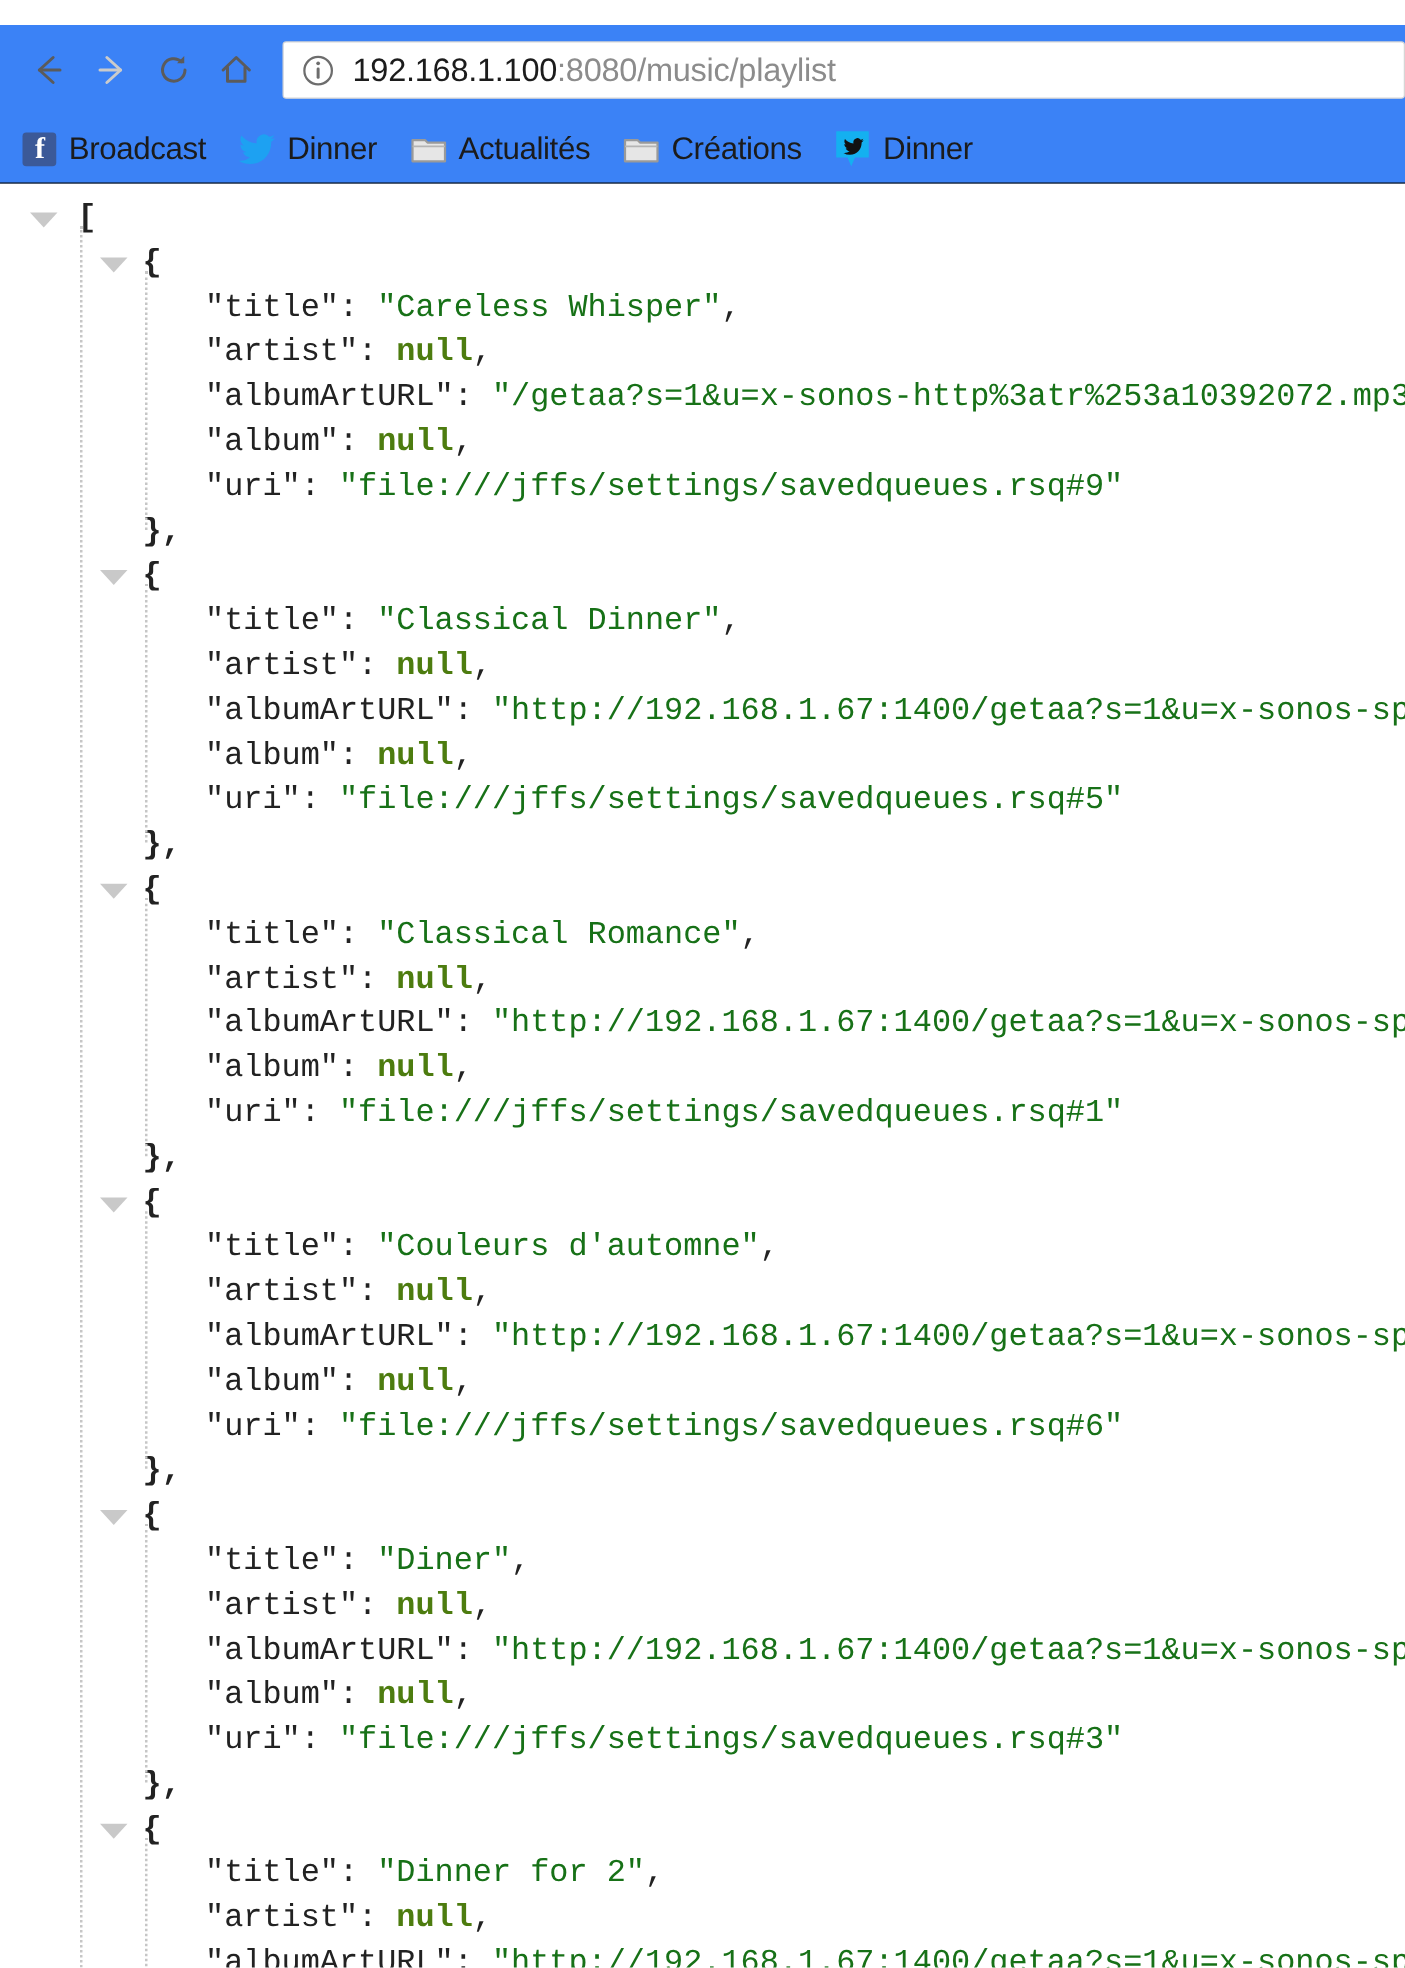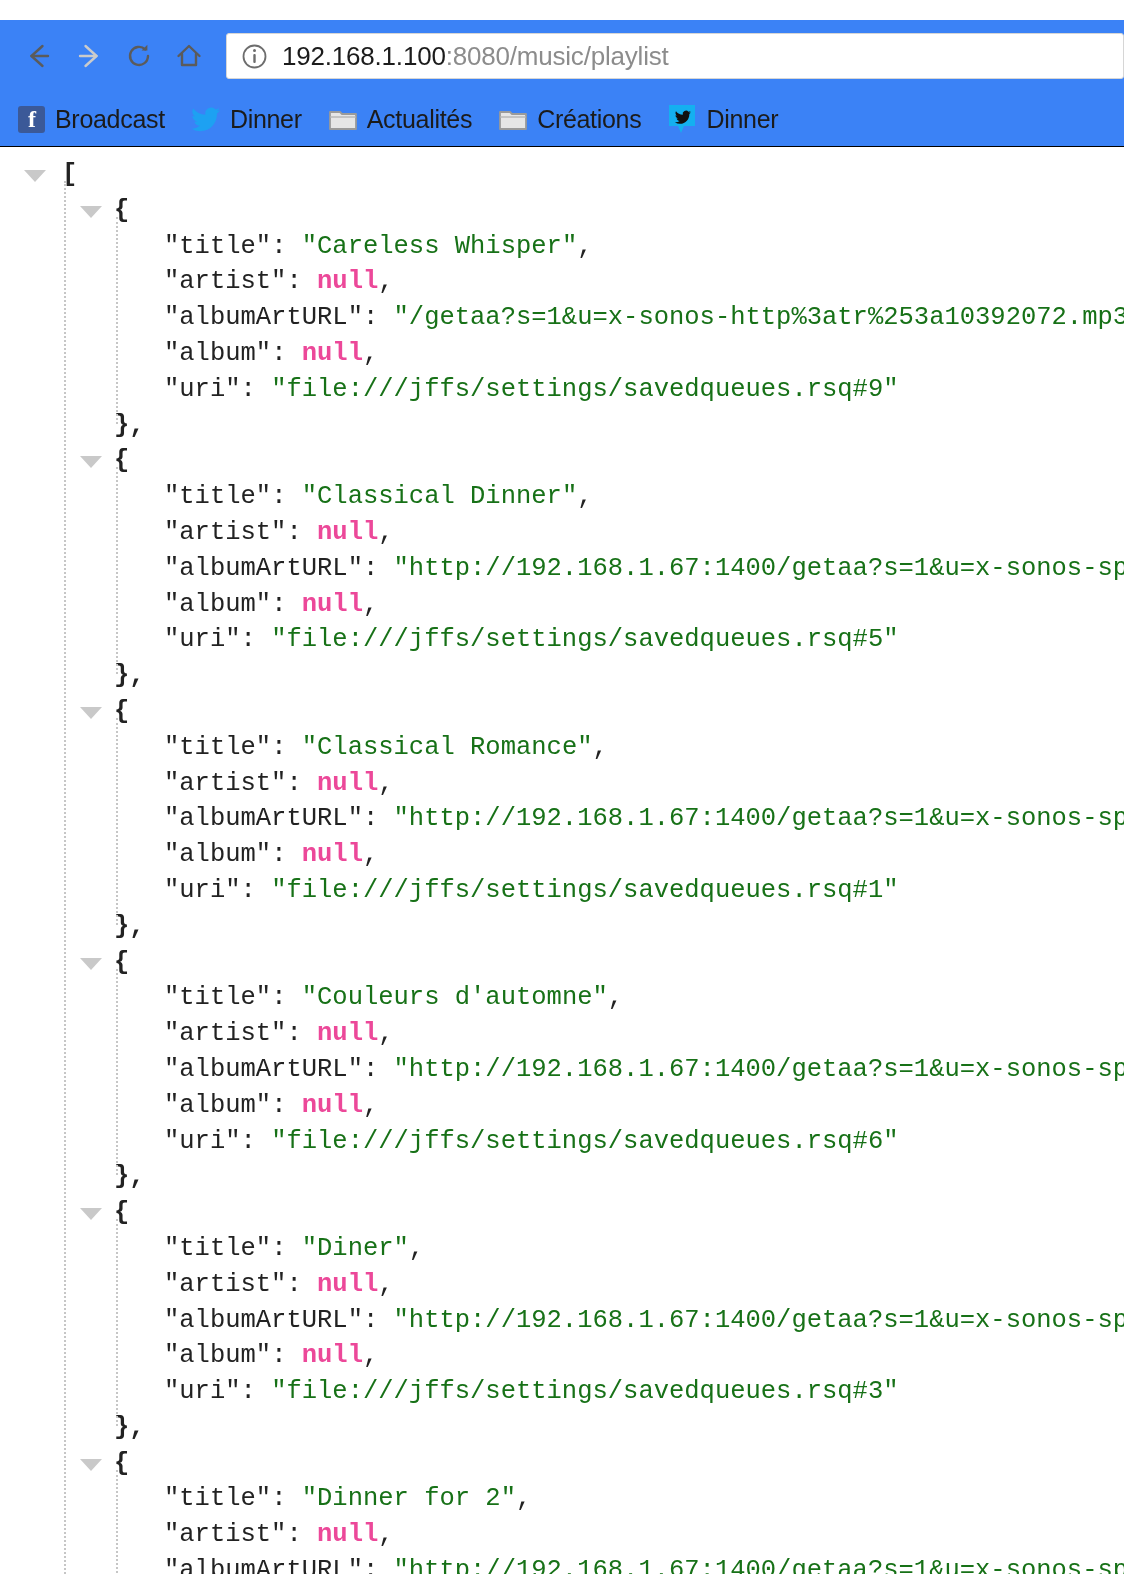--- a/index.html
+++ b/index.html
@@ -163,21 +163,21 @@
   }
   .json-line-inner {
     position: absolute;
     left: 0;
     top: 0;
     white-space: pre;
   }
   .tok-key   { color: #222222; }
   .tok-punct { color: #222222; }
   .tok-str   { color: #177117; }
-  .tok-null  { color: #ec4899; font-weight: bold; }
+  .tok-null  { color: #4d7c0f; font-weight: bold; }
   .tok-brace { color: #222222; font-weight: bold; }
 
   
   .tri {
     position: absolute;
     width: 0; height: 0;
     border-left: 11px solid transparent;
     border-right: 11px solid transparent;
     border-top: 12px solid #c9c9c9;
   }

